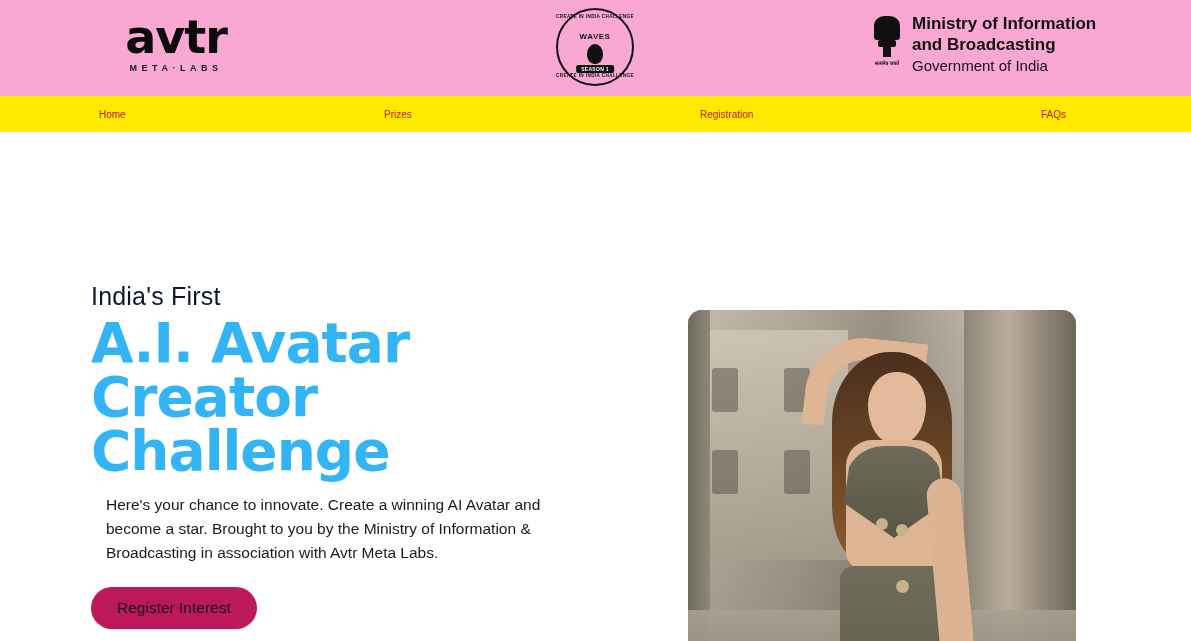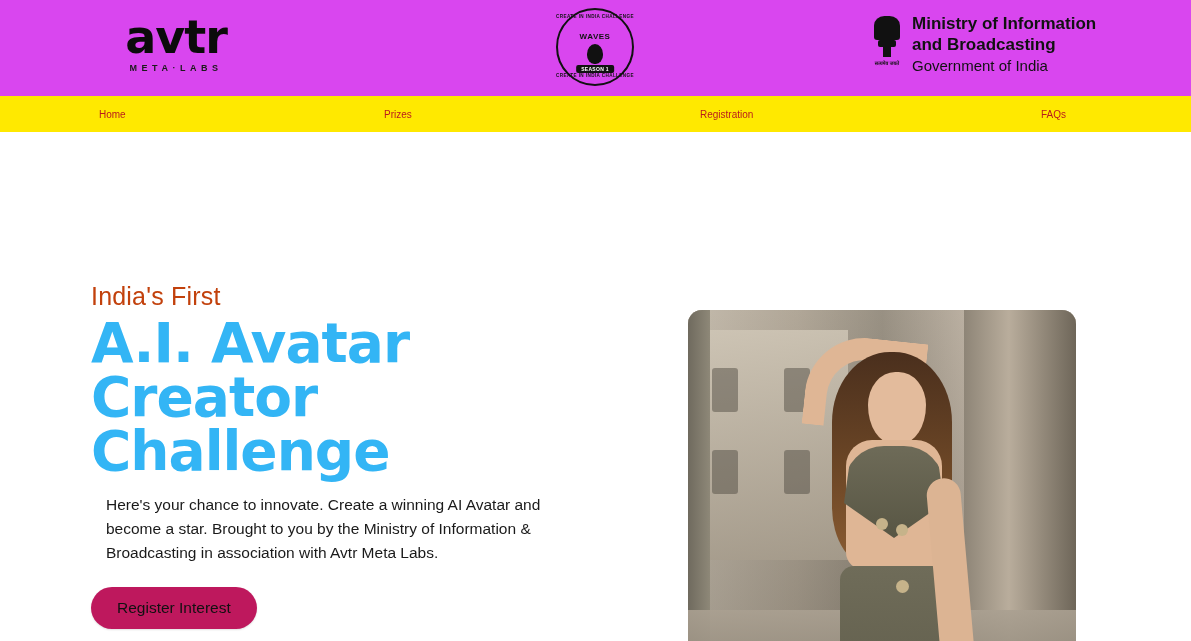--- a/index.html
+++ b/index.html
@@ -12,21 +12,21 @@
     overflow: hidden;
     background: #ffffff;
     font-family: "Liberation Sans", sans-serif;
     color: #111111;
   }
 
   
   .header {
     position: relative;
     height: 96px;
-    background: #d946ef;
+    background: #f9a8d4;
     display: flex;
     align-items: center;
   }
 
   .brand-logo {
     position: absolute;
     left: 86px;
     top: 14px;
     width: 180px;
     text-align: center;
@@ -203,21 +203,21 @@
     background: #ffffff;
   }
   .hero-left {
     position: absolute;
     left: 91px;
     top: 150px;
     width: 520px;
   }
   .eyebrow {
     font-size: 25px;
-    color: #c2410c;
+    color: #0f172a;
     margin: 0 0 6px 0;
     font-weight: 400;
     letter-spacing: 0.2px;
   }
   .headline {
     font-family: "DejaVu Sans", sans-serif;
     font-size: 55px;
     line-height: 0.98;
     font-weight: 700;
     color: #33b5f5;

